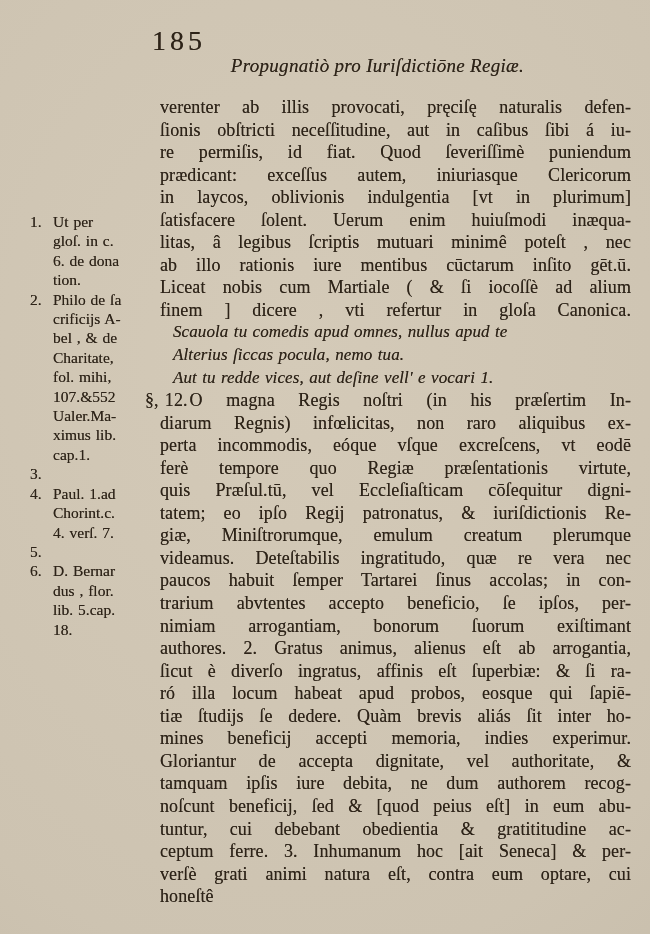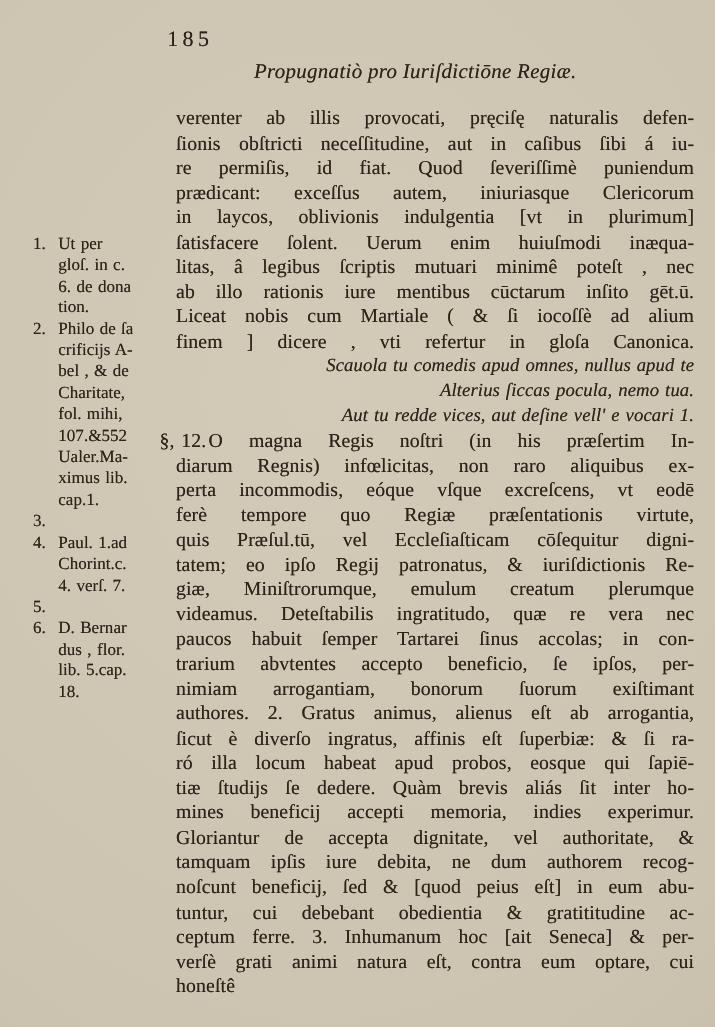--- a/index.html
+++ b/index.html
@@ -14,21 +14,21 @@
     background:
       radial-gradient(140% 120% at 45% 38%, #d4cab8 0%, #cdc3b1 55%, #bfb5a2 100%);
     font-family: "Liberation Serif", "DejaVu Serif", serif;
     color: #2d2318;
     text-shadow: 0 0 0.5px rgba(45, 35, 24, 0.65);
   }
   .page-number {
     position: absolute;
     left: 152px;
     top: 25px;
-    font-size: 20px;
+    font-size: 28px;
     letter-spacing: 4px;
   }
   .running-header {
     position: absolute;
     left: 95px;
     top: 55px;
     width: 565px;
     text-align: center;
     font-style: italic;
     font-size: 19px;
@@ -66,21 +66,20 @@
     white-space: pre-line;
     text-align: justify;
     text-align-last: justify;
   }
   .verse-quote {
     white-space: pre-line;
     font-style: italic;
     font-size: 17px;
     padding-left: 13px;
     word-spacing: 1px;
-    text-align: right;
   }
   .para2-first {
     display: flex;
     margin-left: -15px;
   }
   .section-label {
     flex: 0 0 auto;
     margin-right: 2px;
     white-space: nowrap;
   }

